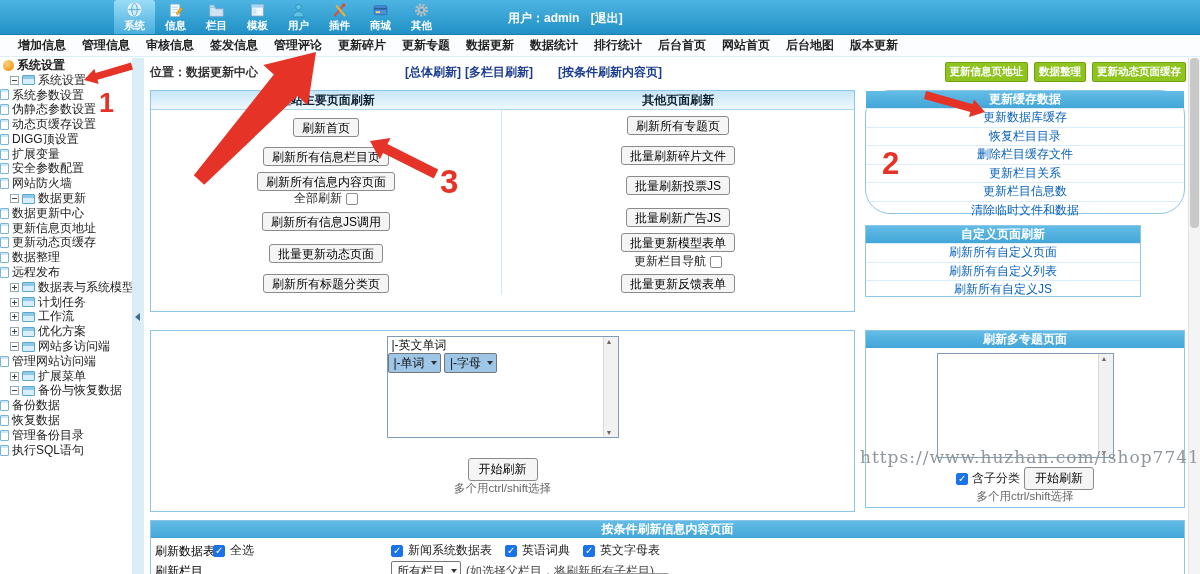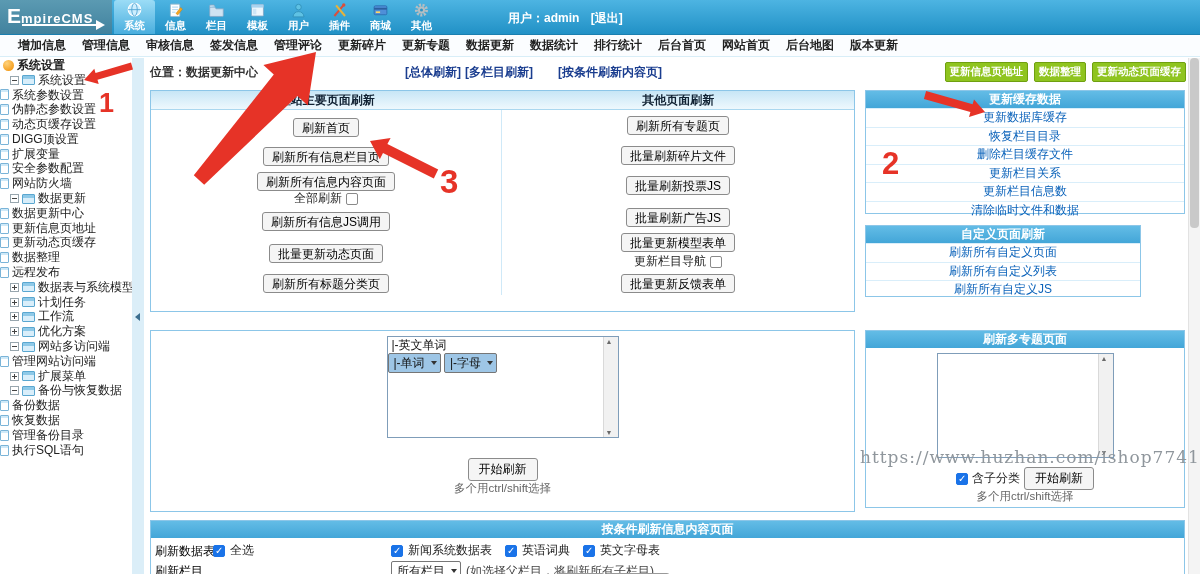--- a/index.html
+++ b/index.html
@@ -83,21 +83,21 @@
   .lbox{position:relative;margin:5px auto 0;width:232px;height:102px;border:1px solid #7f9db9;background:#fff;box-sizing:border-box;overflow:hidden;}
   .lbox .sb{position:absolute;right:0;top:0;bottom:0;width:14px;background:#f1f1f1;border-left:1px solid #d9d9d9;}
   .lbox .sb::before{content:"▲";position:absolute;top:1px;left:2px;font-size:7px;color:#6a6a6a;}
   .lbox .sb::after{content:"▼";position:absolute;bottom:1px;left:2px;font-size:7px;color:#6a6a6a;}
   .opt{height:16px;line-height:16px;padding-left:4px;font-size:12px;color:#111;cursor:pointer;}
   .opt.sel{background:#9ec6e6;}
   .startbtn{position:absolute;left:50%;transform:translateX(-50%);background:#f5f5f5;border:1px solid #8b8b8b;
        border-radius:3px;font-size:12px;padding:2px 10px;cursor:pointer;font-family:inherit;}
   .hint{position:absolute;left:0;right:0;text-align:center;color:#666;font-size:11.5px;}
   
-  #pcache{left:865px;top:90px;width:320px;height:124px;}
+  #pcache{left:865px;top:90px;width:320px;height:124px;border-radius:25px;}
   #pcustom{left:865px;top:225px;width:276px;height:72px;}
   #ptopic{left:865px;top:330px;width:320px;height:178px;}
   .prow{height:17.6px;line-height:17.6px;text-align:center;color:#0a62ba;cursor:pointer;border-top:1px solid #d9eefa;}
   .prow:first-of-type{border-top:none;}
   
   #pcond{left:150px;top:520px;width:1035px;height:70px;border:1px solid #8cc6e8;border-bottom:none;}
   .clabel{position:absolute;left:4px;color:#000;}
   .cgroup{position:absolute;display:flex;align-items:center;gap:5px;white-space:nowrap;}
   .sel{display:inline-flex;align-items:center;border:1px solid #767676;border-radius:2px;background:#fff;
        height:18px;padding:0 3px 0 5px;cursor:pointer;gap:6px;}
@@ -113,24 +113,20 @@
   #n1{left:99px;top:88px;font-size:27px;}
   #n2{left:882px;top:146px;font-size:31px;}
   #n3{left:440px;top:163px;font-size:33px;}
 </style>
 </head>
 <body>
 
 <div id="screen">
 
   <div id="hdr">
-    <div id="logo">
-      <div class="txt"><span class="big">E</span><span class="rest">mpireCMS</span></div>
-      <div class="arr"></div>
-    </div>
     <div class="tabs">
       <div class="tab active">
         <svg viewBox="0 0 20 20">
             <circle cx="10" cy="9" r="7.4" fill="#cdeefe" stroke="#fff" stroke-width="1.3"></circle>
             <ellipse cx="10" cy="9" rx="3.2" ry="7.4" fill="none" stroke="#4a9fd0" stroke-width="1"></ellipse>
             <path d="M2.6 9h14.8" stroke="#4a9fd0" stroke-width="1"></path>
           </svg>
         <span class="tl2">系统</span>
       </div>
       <div class="tab">

